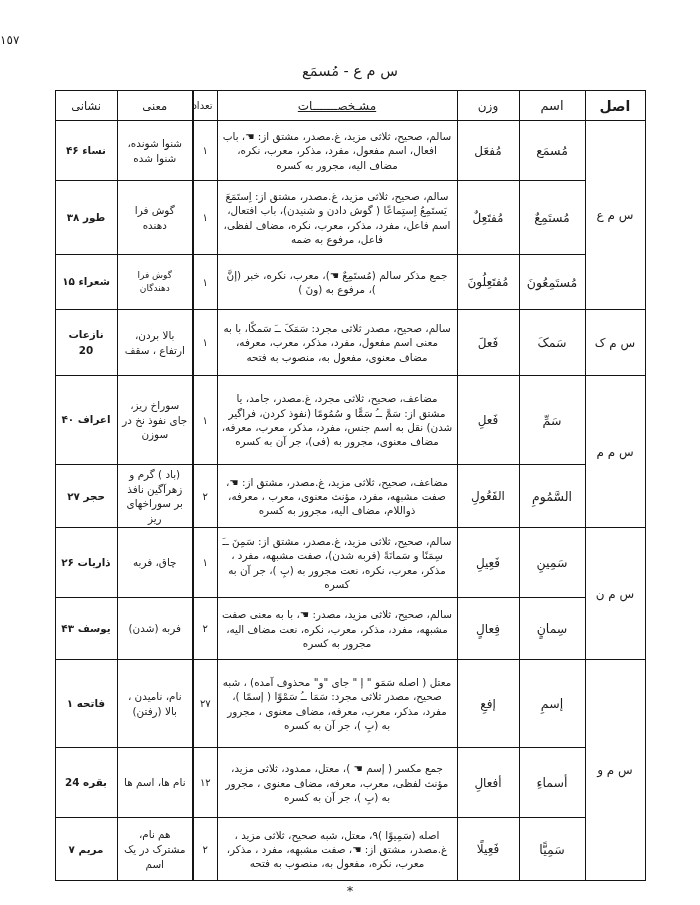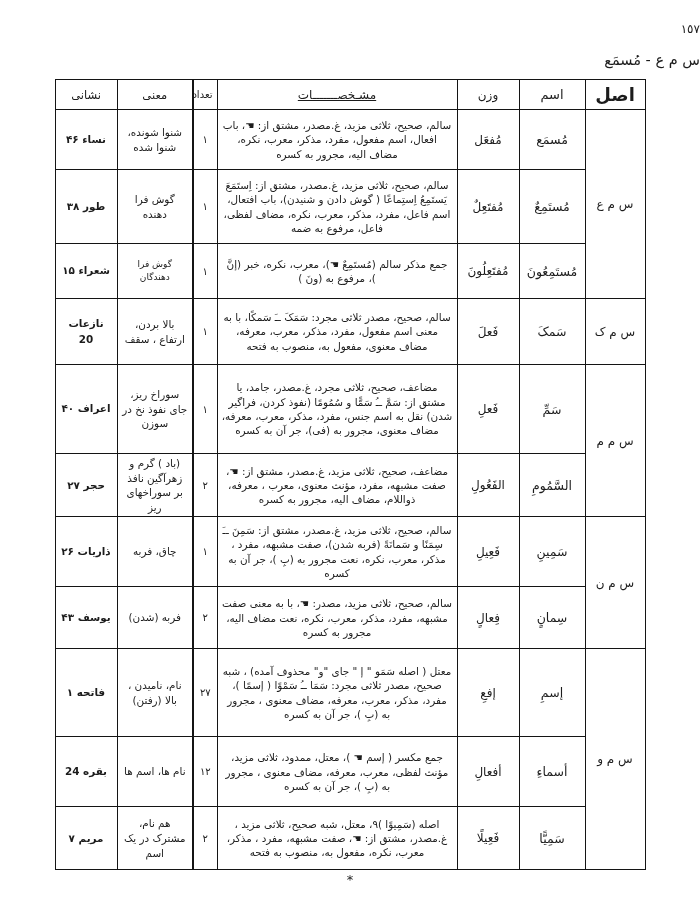--- a/index.html
+++ b/index.html
@@ -1,33 +1,33 @@
 <!DOCTYPE html>
 <html lang="fa" dir="rtl"><head>
 <meta charset="utf-8">
 <style>
   html,body{margin:0;padding:0;background:#e8e8e8;}
   .page{
     width:700px;height:905px;background:#ffffff;margin:0 auto;position:relative;
     font-family:"DejaVu Sans",sans-serif;color:#1c1c1c;direction:rtl;overflow:hidden;
   }
-  .page-number{padding-top:22px;text-align:right;font-size:12px;letter-spacing:1px;}
-  .page-title{margin-top:16px;text-align:right;font-size:14.5px;}
+  .page-number{padding-top:33px;text-align:left;font-size:12px;letter-spacing:1px;}
+  .page-title{margin-top:16px;text-align:center;font-size:14.5px;}
   table.morph{
     width:590px;margin:11px auto 0 auto;border-collapse:collapse;table-layout:fixed;
     direction:rtl;
   }
   table.morph th,table.morph td{
     border:1px solid #141414;text-align:center;vertical-align:middle;
     padding:2px 4px;overflow:hidden;
   }
   table.morph{border:1.5px solid #141414;}
   tr.hdr{height:30px;}
   th{font-weight:normal;}
-  th.h-root{font-size:18px;font-weight:bold;}
+  th.h-root{font-size:14px;font-weight:bold;}
   th.h-name{font-size:13px;}
   th.h-pattern{font-size:12px;margin-left:24px;}
   th.h-details{font-size:12px;text-decoration:underline;}
   th.h-count{font-size:10px;padding:0;}
   th.h-meaning,th.h-ref{font-size:11.5px;}
   td.root-cell{vertical-align:top;padding-top:14px;font-size:12px;white-space:nowrap;margin-left:16px;}
   td.name-cell{font-size:12.5px;}
   td.pattern-cell{font-size:12px;}
   td.details-cell{font-size:10.4px;line-height:1.38;padding:2px 6px;margin-left:24px;}
   td.count-cell{font-size:10px;border-left-width:2px !important;}

